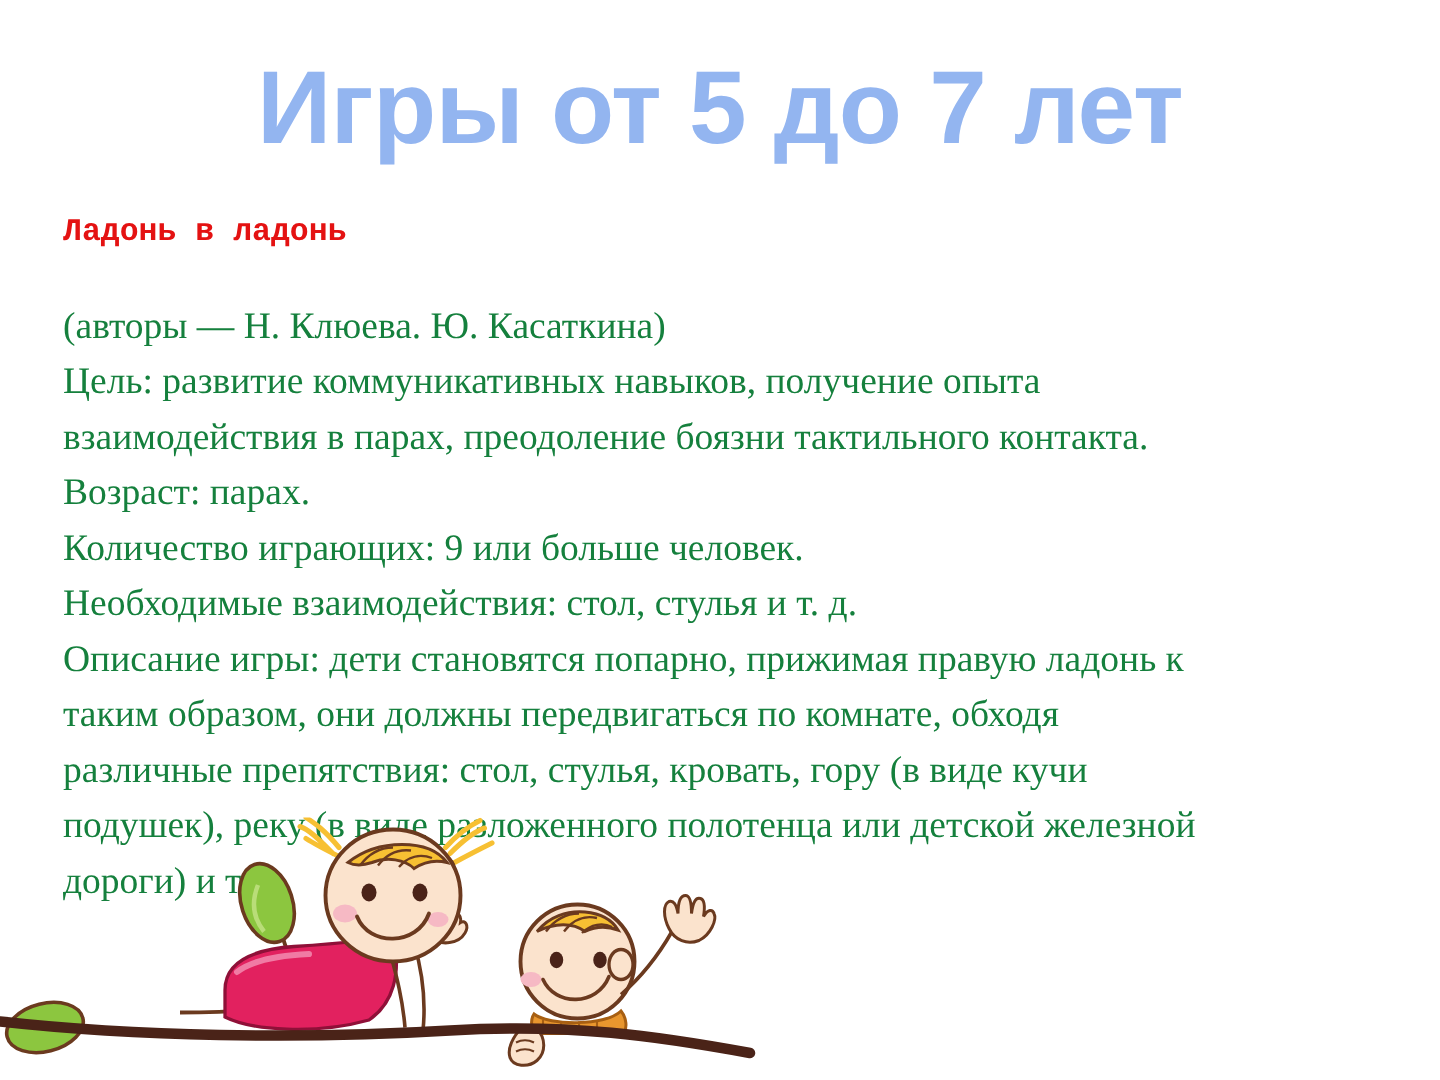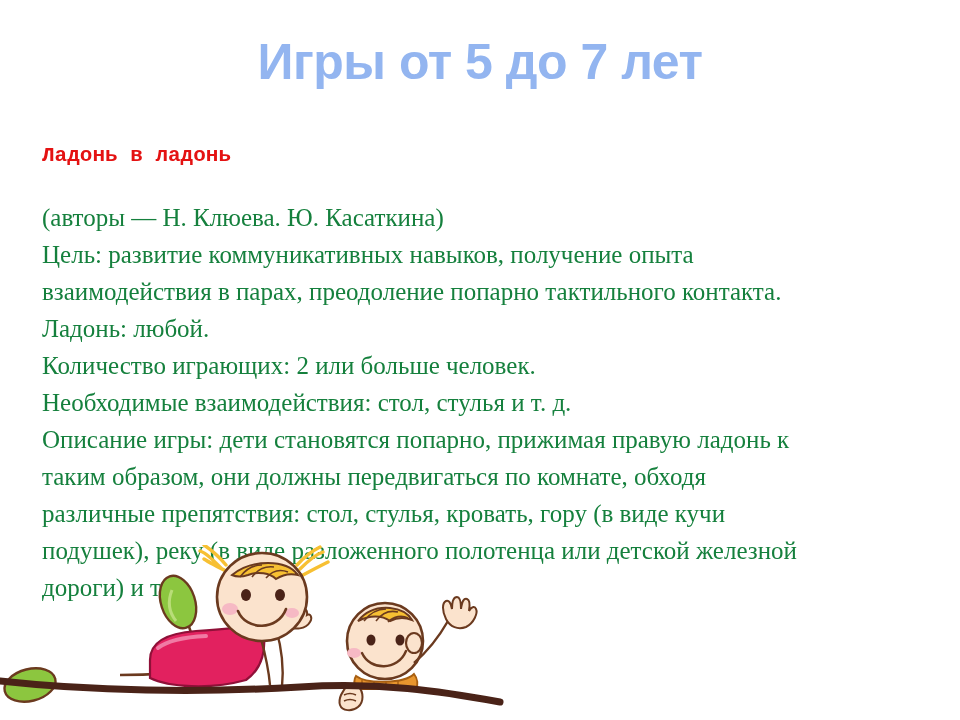--- a/index.html
+++ b/index.html
@@ -16,21 +16,21 @@
     font-family: "Liberation Serif", "DejaVu Serif", serif;
   }
   #slide-title {
     position: absolute;
     top: 36px;
     left: 0;
     width: 960px;
     text-align: center;
     font-family: "Liberation Sans", "DejaVu Sans", sans-serif;
     font-weight: bold;
-    font-size: 50px;
+    font-size: 69px;
     line-height: 1.05;
     letter-spacing: -0.5px;
     color: #93b5f0;
     white-space: nowrap;
   }
   #body-block {
     position: absolute;
     top: 143px;
     left: 42px;
     width: 880px;
@@ -65,23 +65,23 @@
 <div id="slide">
 
   <div id="slide-title">Игры от 5 до 7 лет</div>
 
   <div id="body-block">
 
     <div id="game-heading">Ладонь в ладонь</div>
 
     <div class="body-line">(авторы — Н. Клюева. Ю. Касаткина)</div>
     <div class="body-line">Цель: развитие коммуникативных навыков, получение опыта</div>
-    <div class="body-line">взаимодействия в парах, преодоление попарно тактильного контакта.</div>
-    <div class="body-line">Ладонь: любой.</div>
-    <div class="body-line">Количество играющих: 2 или больше человек.</div>
+    <div class="body-line">взаимодействия в парах, преодоление боязни тактильного контакта.</div>
+    <div class="body-line">Возраст: парах.</div>
+    <div class="body-line">Количество играющих: 9 или больше человек.</div>
     <div class="body-line">Необходимые взаимодействия: стол, стулья и т. д.</div>
     <div class="body-line">Описание игры: дети становятся попарно, прижимая правую ладонь к</div>
     <div class="body-line">таким образом, они должны передвигаться по комнате, обходя</div>
     <div class="body-line">различные препятствия: стол, стулья, кровать, гору (в виде кучи</div>
     <div class="body-line">подушек), реку (в виде разложенного полотенца или детской железной</div>
     <div class="body-line">дороги) и т. д.</div>
 
   </div>
 
   <svg id="illustration" viewBox="0 0 520 175">

